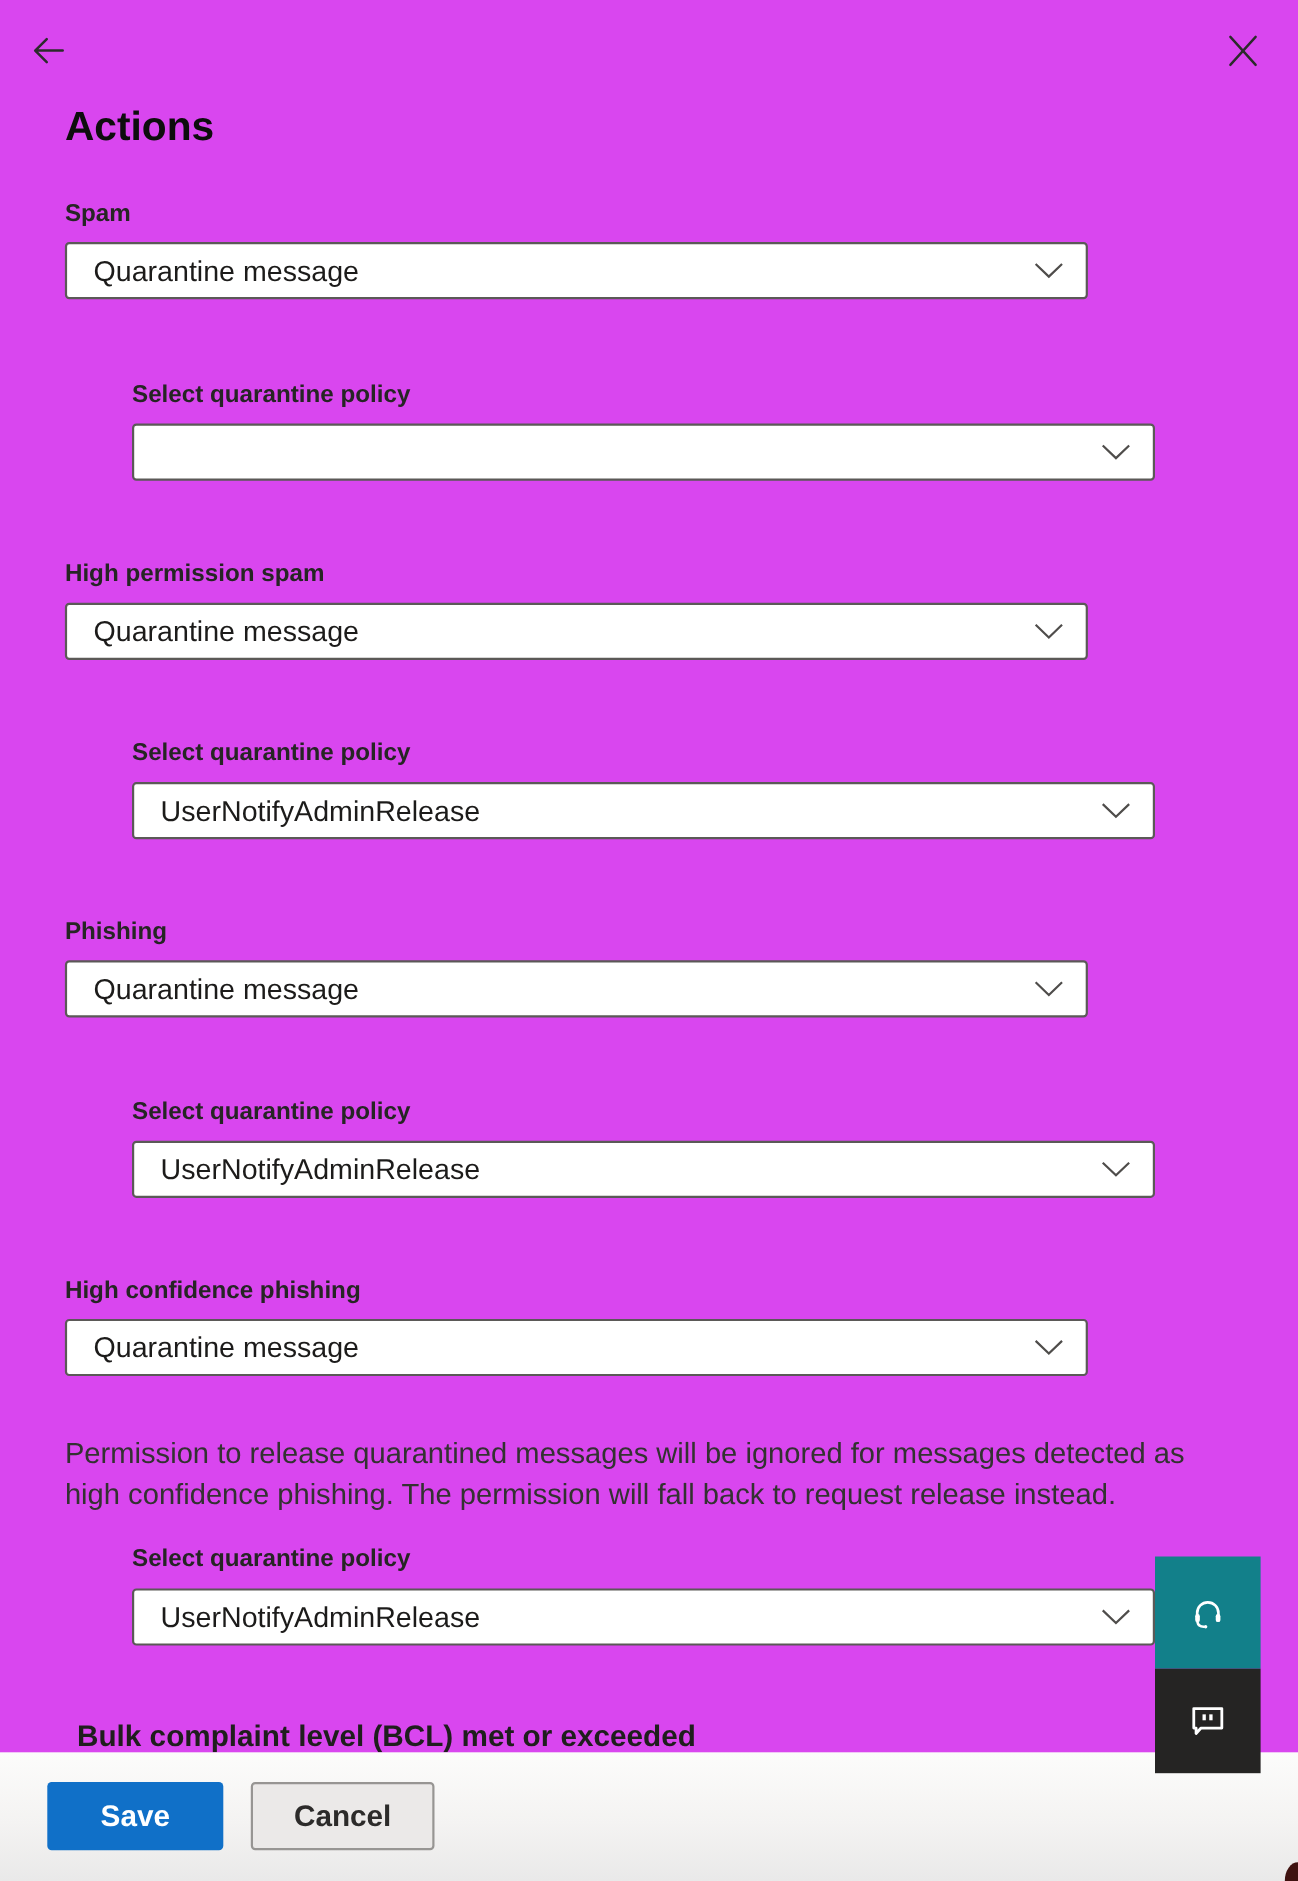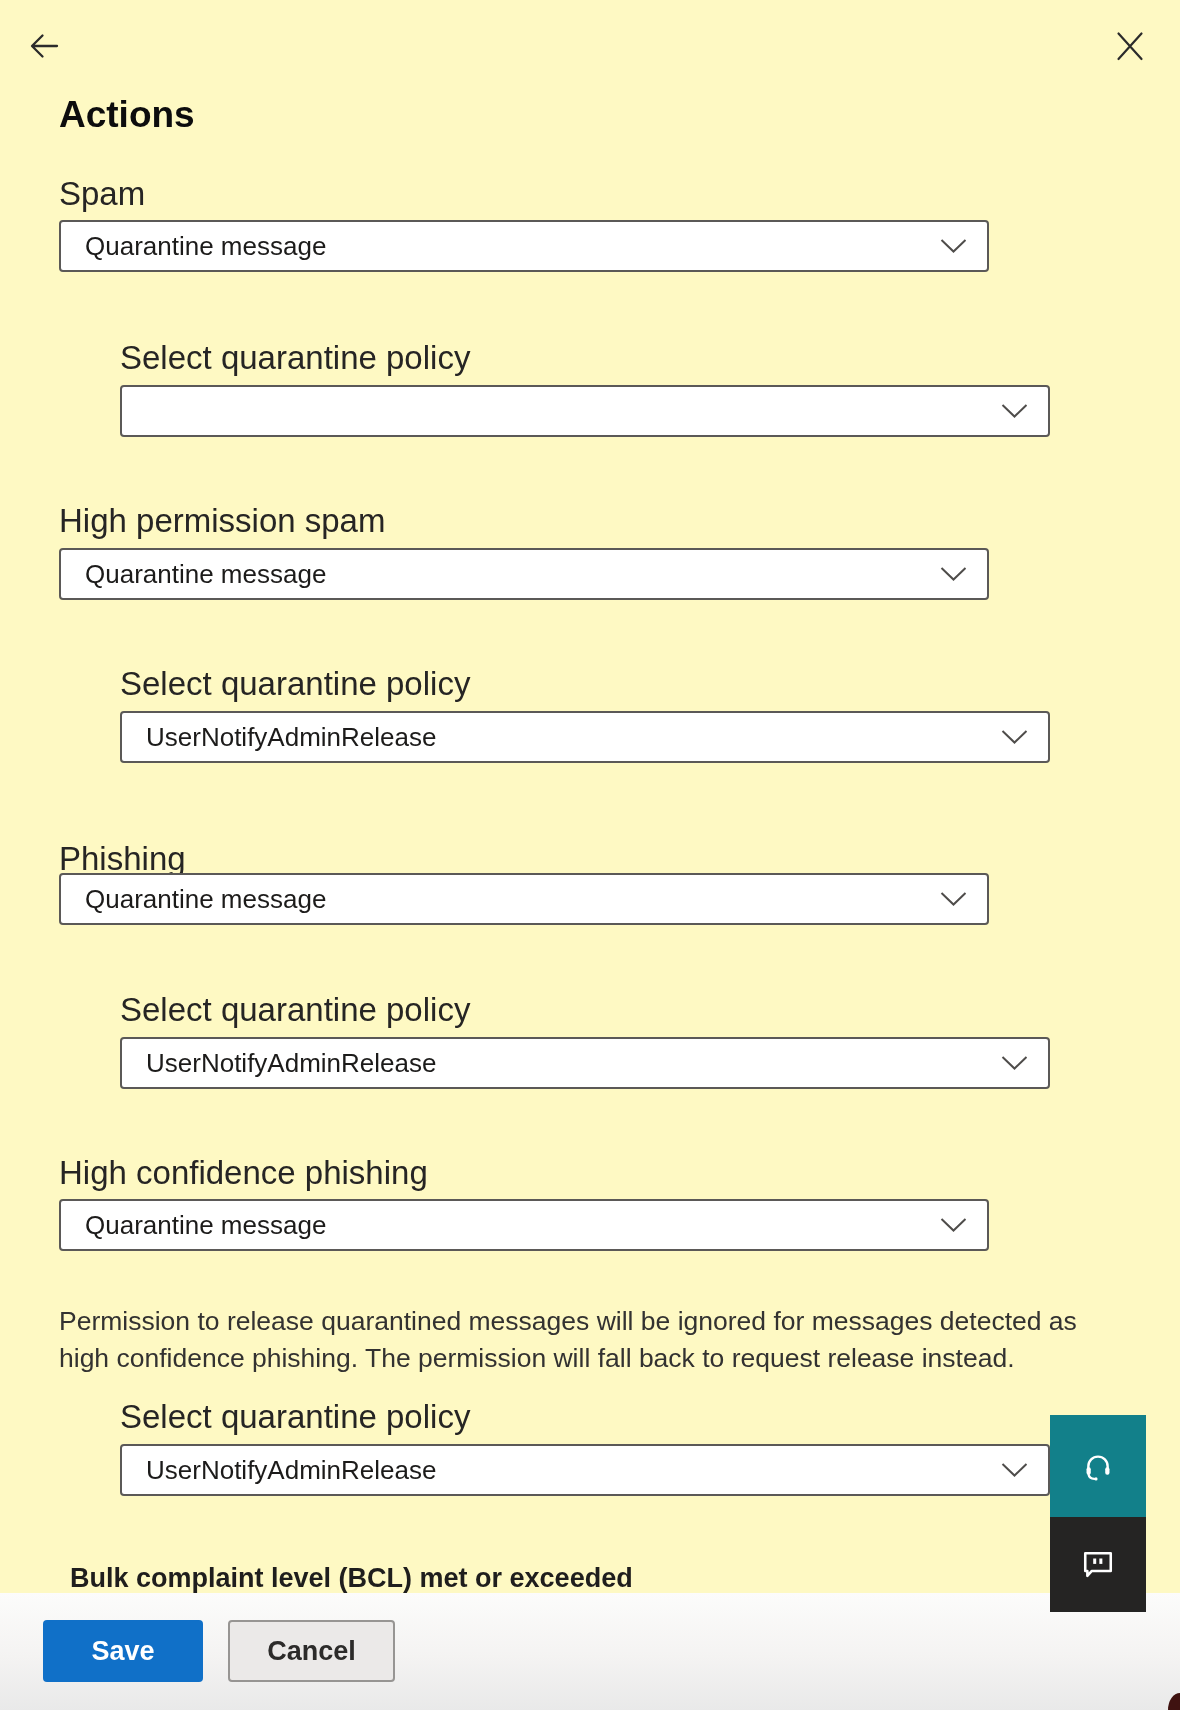--- a/index.html
+++ b/index.html
@@ -1,35 +1,35 @@
 <!DOCTYPE html>
 <html><head>
 <meta charset="utf-8">
 <style>
   html,body{margin:0;padding:0;background:#ffffff;}
   .panel{
     position:relative;
     width:1180px;height:1710px;
-    background:#fef9c3;
+    background:#d946ef;
     font-family:"Liberation Sans", sans-serif;
     overflow:hidden;
   }
   .icon-btn{
     position:absolute;
     background:transparent;border:none;padding:0;margin:0;
     cursor:pointer;line-height:0;
   }
   .page-title{
     position:absolute;left:59px;top:94px;
     font-size:37px;font-weight:700;color:#0d0d0d;margin:0;
     letter-spacing:0px;
   }
   .field-label{
     position:absolute;
-    font-size:33px;font-weight:400;color:#262524;
+    font-size:22px;font-weight:700;color:#262524;
     line-height:31px;white-space:nowrap;
   }
   .select-box{
     position:absolute;
     width:930px;height:52px;
     background:#ffffff;
     border:2px solid #5b5957;
     border-radius:4px;
     box-sizing:border-box;
     display:flex;align-items:center;
@@ -148,21 +148,21 @@
   <div class="field-label" style="left:120px;top:668px;">Select quarantine policy</div>
   <div class="select-box" style="left:120px;top:711px;">
     <span class="select-value">UserNotifyAdminRelease</span>
     <span class="chevron">
       <svg width="27" height="15" viewBox="0 0 27 15" fill="none">
           <path d="M1.5 1.5 L13.5 13 L25.5 1.5" stroke="#4f4d4b" stroke-width="2"></path>
         </svg>
     </span>
   </div>
 
-  <div class="field-label" style="left:59px;top:831px;margin-top:12px;">Phishing</div>
+  <div class="field-label" style="left:59px;top:831px;">Phishing</div>
   <div class="select-box" style="left:59px;top:873px;">
     <span class="select-value">Quarantine message</span>
     <span class="chevron">
       <svg width="27" height="15" viewBox="0 0 27 15" fill="none">
           <path d="M1.5 1.5 L13.5 13 L25.5 1.5" stroke="#4f4d4b" stroke-width="2"></path>
         </svg>
     </span>
   </div>
 
   <div class="field-label" style="left:120px;top:994px;">Select quarantine policy</div>

